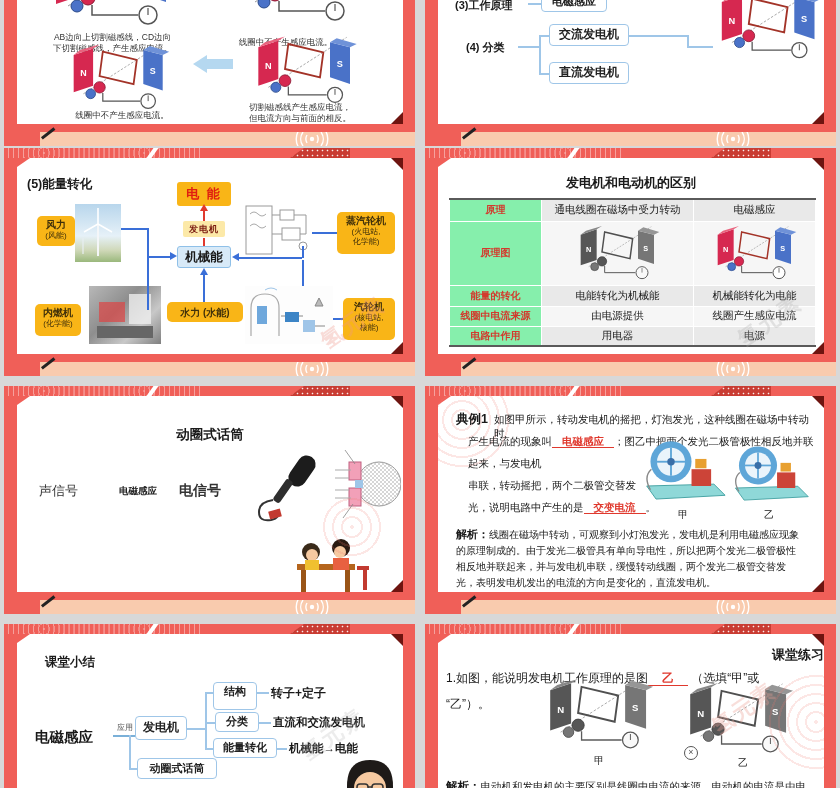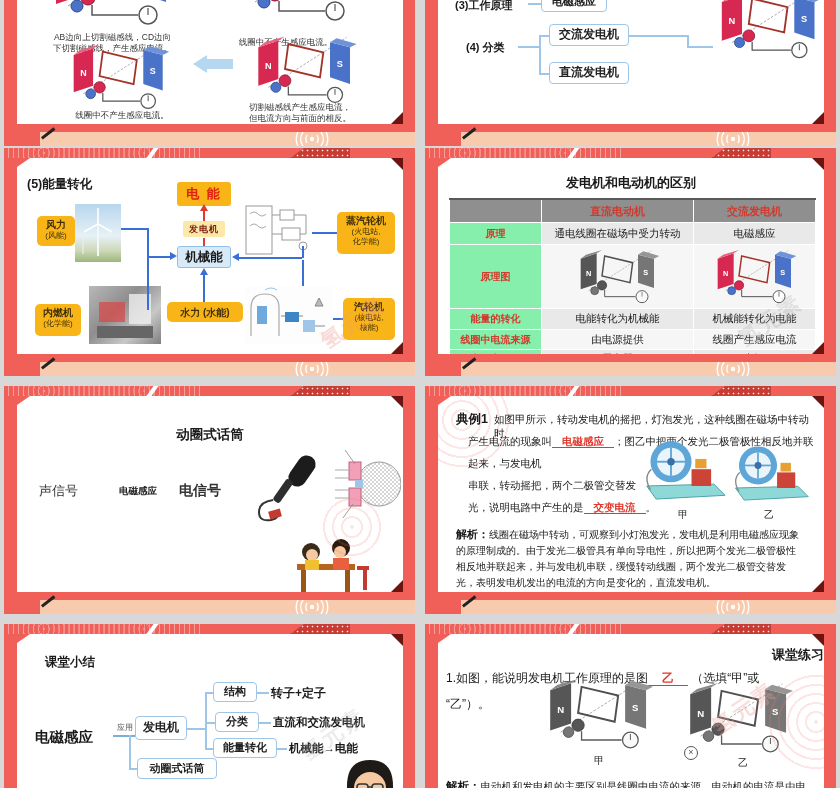--- a/index.html
+++ b/index.html
@@ -332,25 +332,20 @@
   <div class="content">
     <div class="abs" style="left:0;top:16px;width:100%;text-align:center;font-size:13px;font-weight:bold">发电机和电动机的区别</div>
     <div class="abs" style="left:11px;top:40px">
       <table class="cmp">
         <colgroup>
             <col style="width:92px">
             <col style="width:152px">
             <col style="width:122px">
           </colgroup>
         <tbody>
-            <tr class="hdr">
-          <td class="lbl"></td>
-          <td>直流电动机</td>
-          <td>交流发电机</td>
-        </tr>
         <tr class="odd" style="height:22px">
           <td class="lbl">原理</td>
           <td>通电线圈在磁场中受力转动</td>
           <td>电磁感应</td>
         </tr>
         <tr class="even" style="height:64px">
           <td class="lbl">原理图</td>
           <td><span class="magnet-slot gray" style="display:inline-block;width:104px;height:56px">
   <svg viewBox="0 0 140 84">
     <line x1="26" y1="64" x2="120" y2="4" stroke="#999" stroke-width="1" stroke-dasharray="3,2"></line>
@@ -567,21 +562,21 @@
   <div class="slash"></div>
   <div class="dots"></div>
   <div class="white"></div>
   <div class="content">
     <div class="abs" style="left:28px;top:20px;font-size:12.5px;font-weight:bold">课堂小结</div>
     <div class="abs" style="left:18px;top:94px;font-size:14.5px;font-weight:bold">电磁感应</div>
     <div class="abs" style="left:100px;top:88px;font-size:8px;color:#555">应用</div>
     <div class="hline" style="left:96px;top:101px;width:26px;background:#7ab0d8"></div>
     <div class="abs bbox" style="left:118px;top:82px;width:52px;height:24px;font-size:12px;line-height:21px">发电机</div>
     <div class="abs bbox" style="left:120px;top:124px;width:80px;height:21px;font-size:11px;line-height:18px">动圈式话筒</div>
-    <div class="abs bbox" style="left:196px;top:48px;width:44px;height:20px;font-size:11px;line-height:17px">结构</div>
+    <div class="abs bbox" style="left:196px;top:48px;width:44px;height:28px;font-size:11px;line-height:17px">结构</div>
     <div class="abs" style="left:254px;top:51px;font-size:12px;font-weight:bold">转子+定子</div>
     <div class="abs bbox" style="left:198px;top:78px;width:44px;height:20px;font-size:11px;line-height:17px">分类</div>
     <div class="abs" style="left:256px;top:81px;font-size:11.5px;font-weight:bold">直流和交流发电机</div>
     <div class="abs bbox" style="left:196px;top:104px;width:64px;height:20px;font-size:11px;line-height:17px">能量转化</div>
     <div class="abs" style="left:272px;top:107px;font-size:11.5px;font-weight:bold">机械能→电能</div>
     <div class="vline" style="left:188px;top:58px;height:56px"></div>
     <div class="hline" style="left:170px;top:94px;width:18px"></div>
     <div class="hline" style="left:188px;top:58px;width:8px"></div>
     <div class="hline" style="left:188px;top:88px;width:10px"></div>
     <div class="hline" style="left:188px;top:114px;width:8px"></div>

